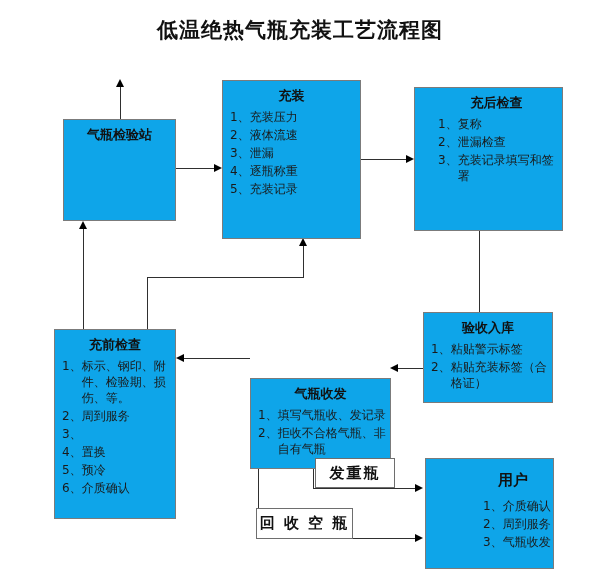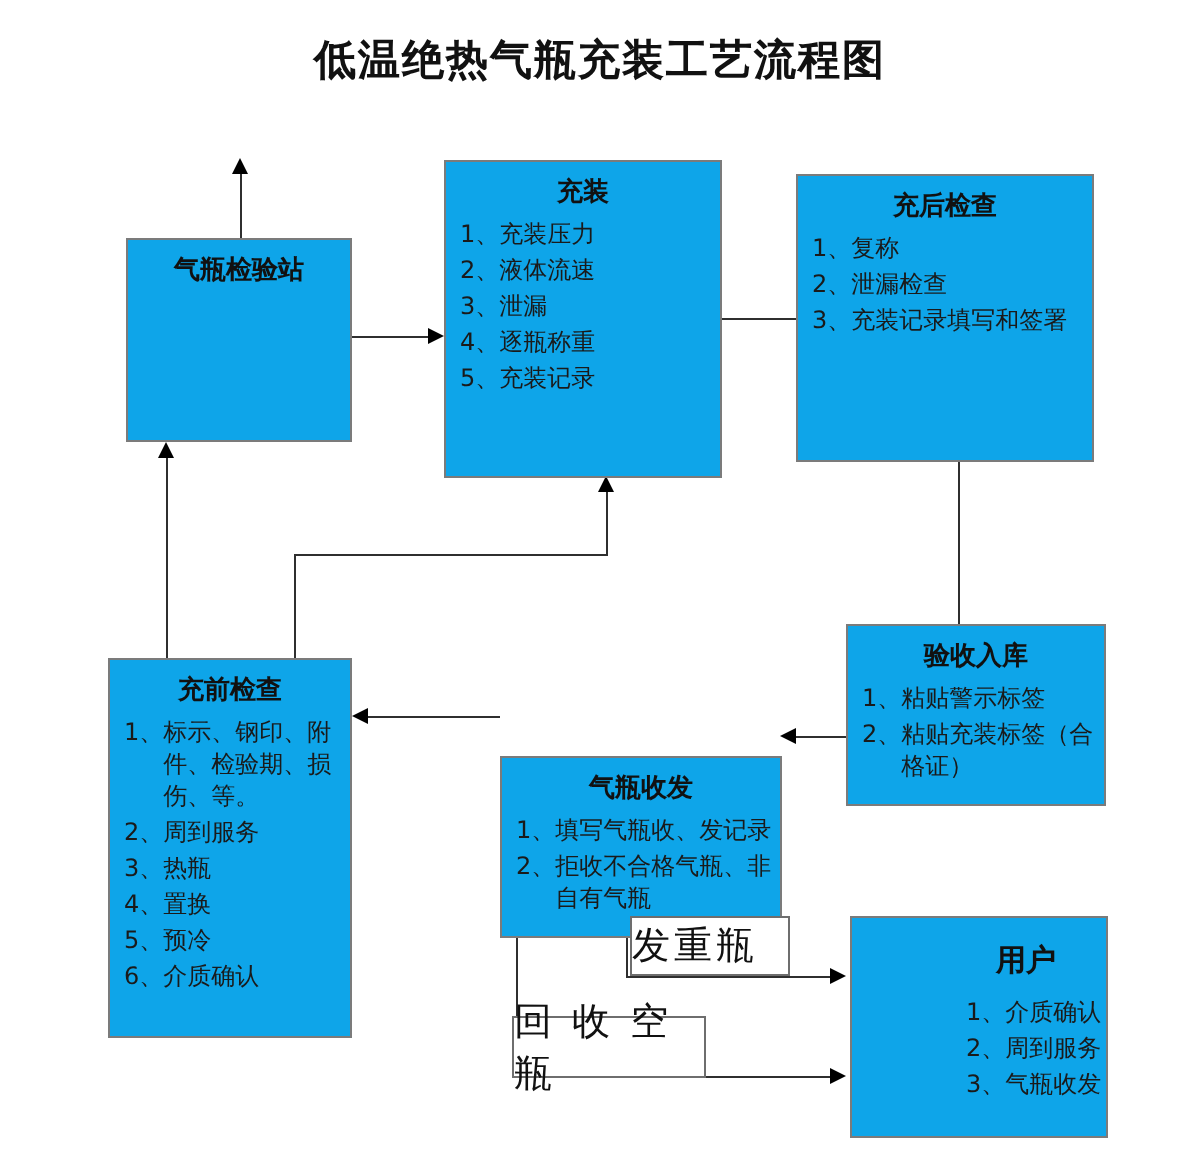--- a/index.html
+++ b/index.html
@@ -20,22 +20,22 @@
   .box-title{
     text-align:center;font-weight:bold;font-size:13px;
     padding:6px 2px 2px 2px;color:#111;
   }
   .box-list{padding:2px 2px 2px 7px;}
   .li{display:flex;align-items:flex-start;line-height:16px;margin-bottom:2px;font-size:12px;}
   .num{flex:0 0 19px;}
   .txt{flex:1 1 auto;}
   .label-box{
     position:absolute;background:#ffffff;border:1px solid #6e6e6e;
-    box-sizing:border-box;z-index:3;display:flex;align-items:center;
-    font-size:19px;color:#111;letter-spacing:2px;
+    box-sizing:border-box;z-index:3;display:flex;align-items:center;justify-content:center;
+    font-size:15px;color:#111;letter-spacing:2px;font-weight:bold;
   }
   .hl,.vl{position:absolute;background:#2f2f2f;z-index:1;}
   .hl{height:1px;}
   .vl{width:1px;}
   .ah{position:absolute;width:0;height:0;z-index:1;}
   .ah-up{border-left:4px solid transparent;border-right:4px solid transparent;border-bottom:8px solid #000;}
   .ah-down{border-left:4px solid transparent;border-right:4px solid transparent;border-top:8px solid #000;}
   .ah-right{border-top:4px solid transparent;border-bottom:4px solid transparent;border-left:8px solid #000;}
   .ah-left{border-top:4px solid transparent;border-bottom:4px solid transparent;border-right:8px solid #000;}
 </style>
@@ -124,21 +124,21 @@
           <span class="num">4、</span>
           <span class="txt">逐瓶称重</span>
         </div>
         <div class="li">
           <span class="num">5、</span>
           <span class="txt">充装记录</span>
         </div>
       </div>
   </div>
 
-  <div class="box" style="left:398px;top:87px;width:149px;height:144px;">
+  <div class="box" style="left:414px;top:87px;width:149px;height:144px;padding-left:16px;">
     <div class="box-title">充后检查</div>
     <div class="box-list">
         <div class="li">
           <span class="num">1、</span>
           <span class="txt">复称</span>
         </div>
         <div class="li">
           <span class="num">2、</span>
           <span class="txt">泄漏检查</span>
         </div>
@@ -155,21 +155,20 @@
         <div class="li">
           <span class="num">1、</span>
           <span class="txt">标示、钢印、附件、检验期、损伤、等。</span>
         </div>
         <div class="li">
           <span class="num">2、</span>
           <span class="txt">周到服务</span>
         </div>
         <div class="li">
           <span class="num">3、</span>
-          <span class="txt">热瓶</span>
         </div>
         <div class="li">
           <span class="num">4、</span>
           <span class="txt">置换</span>
         </div>
         <div class="li">
           <span class="num">5、</span>
           <span class="txt">预冷</span>
         </div>
         <div class="li">

